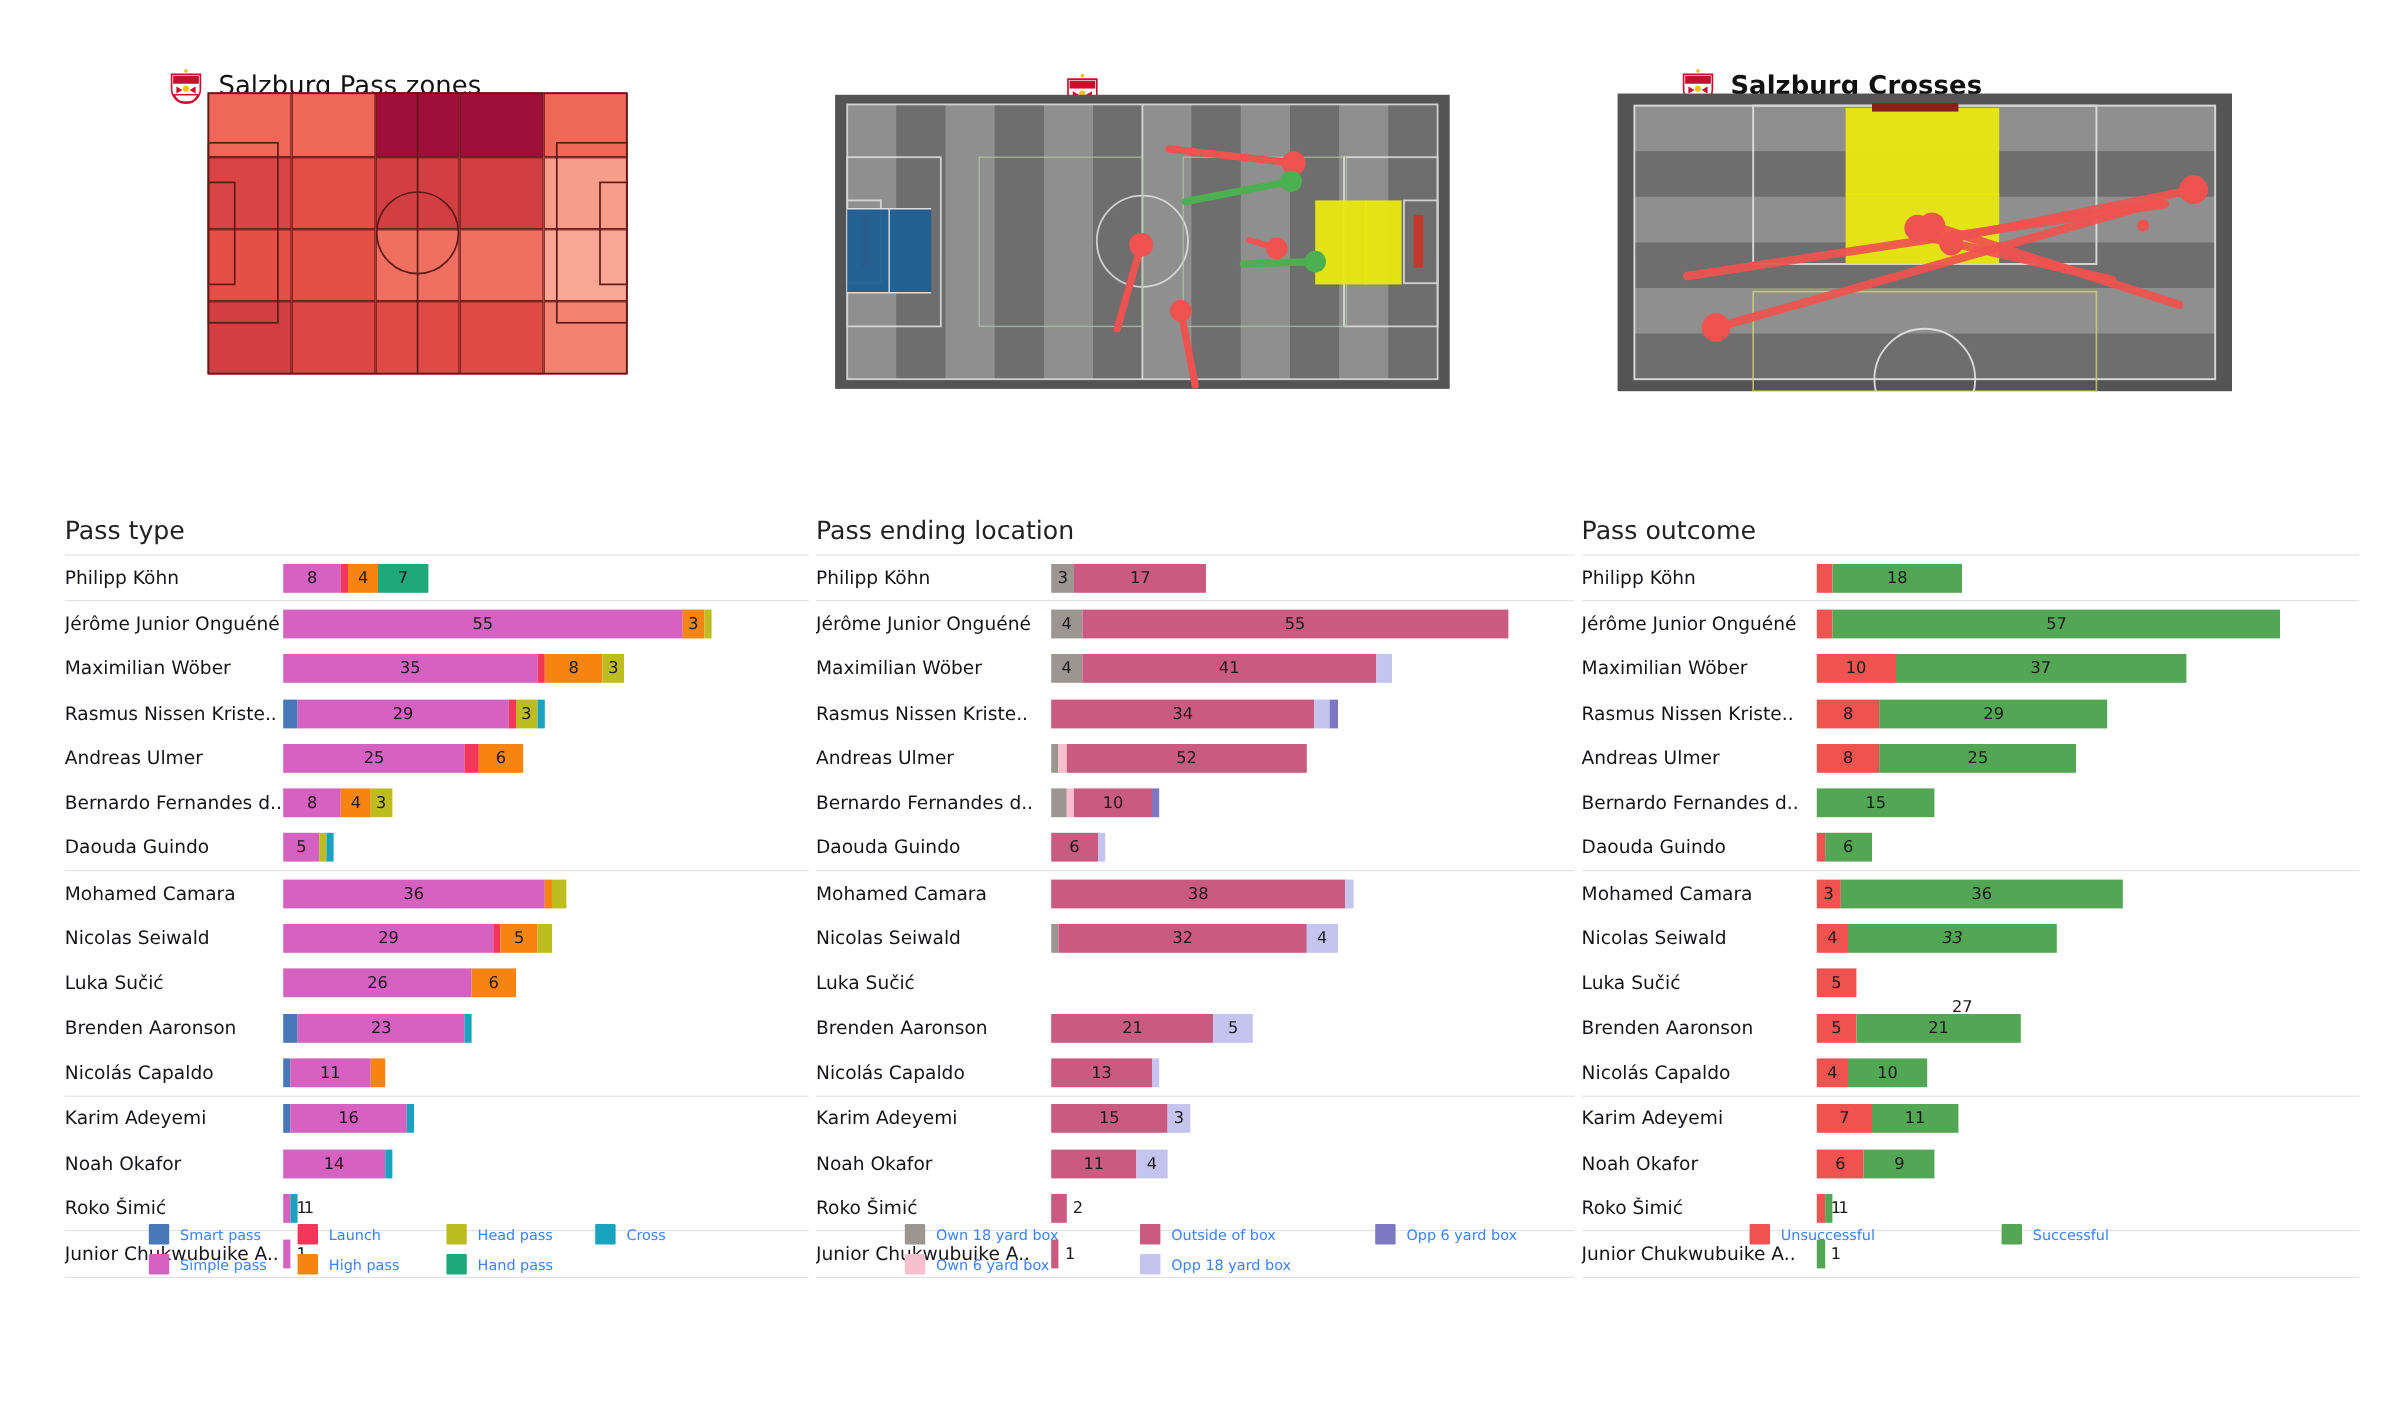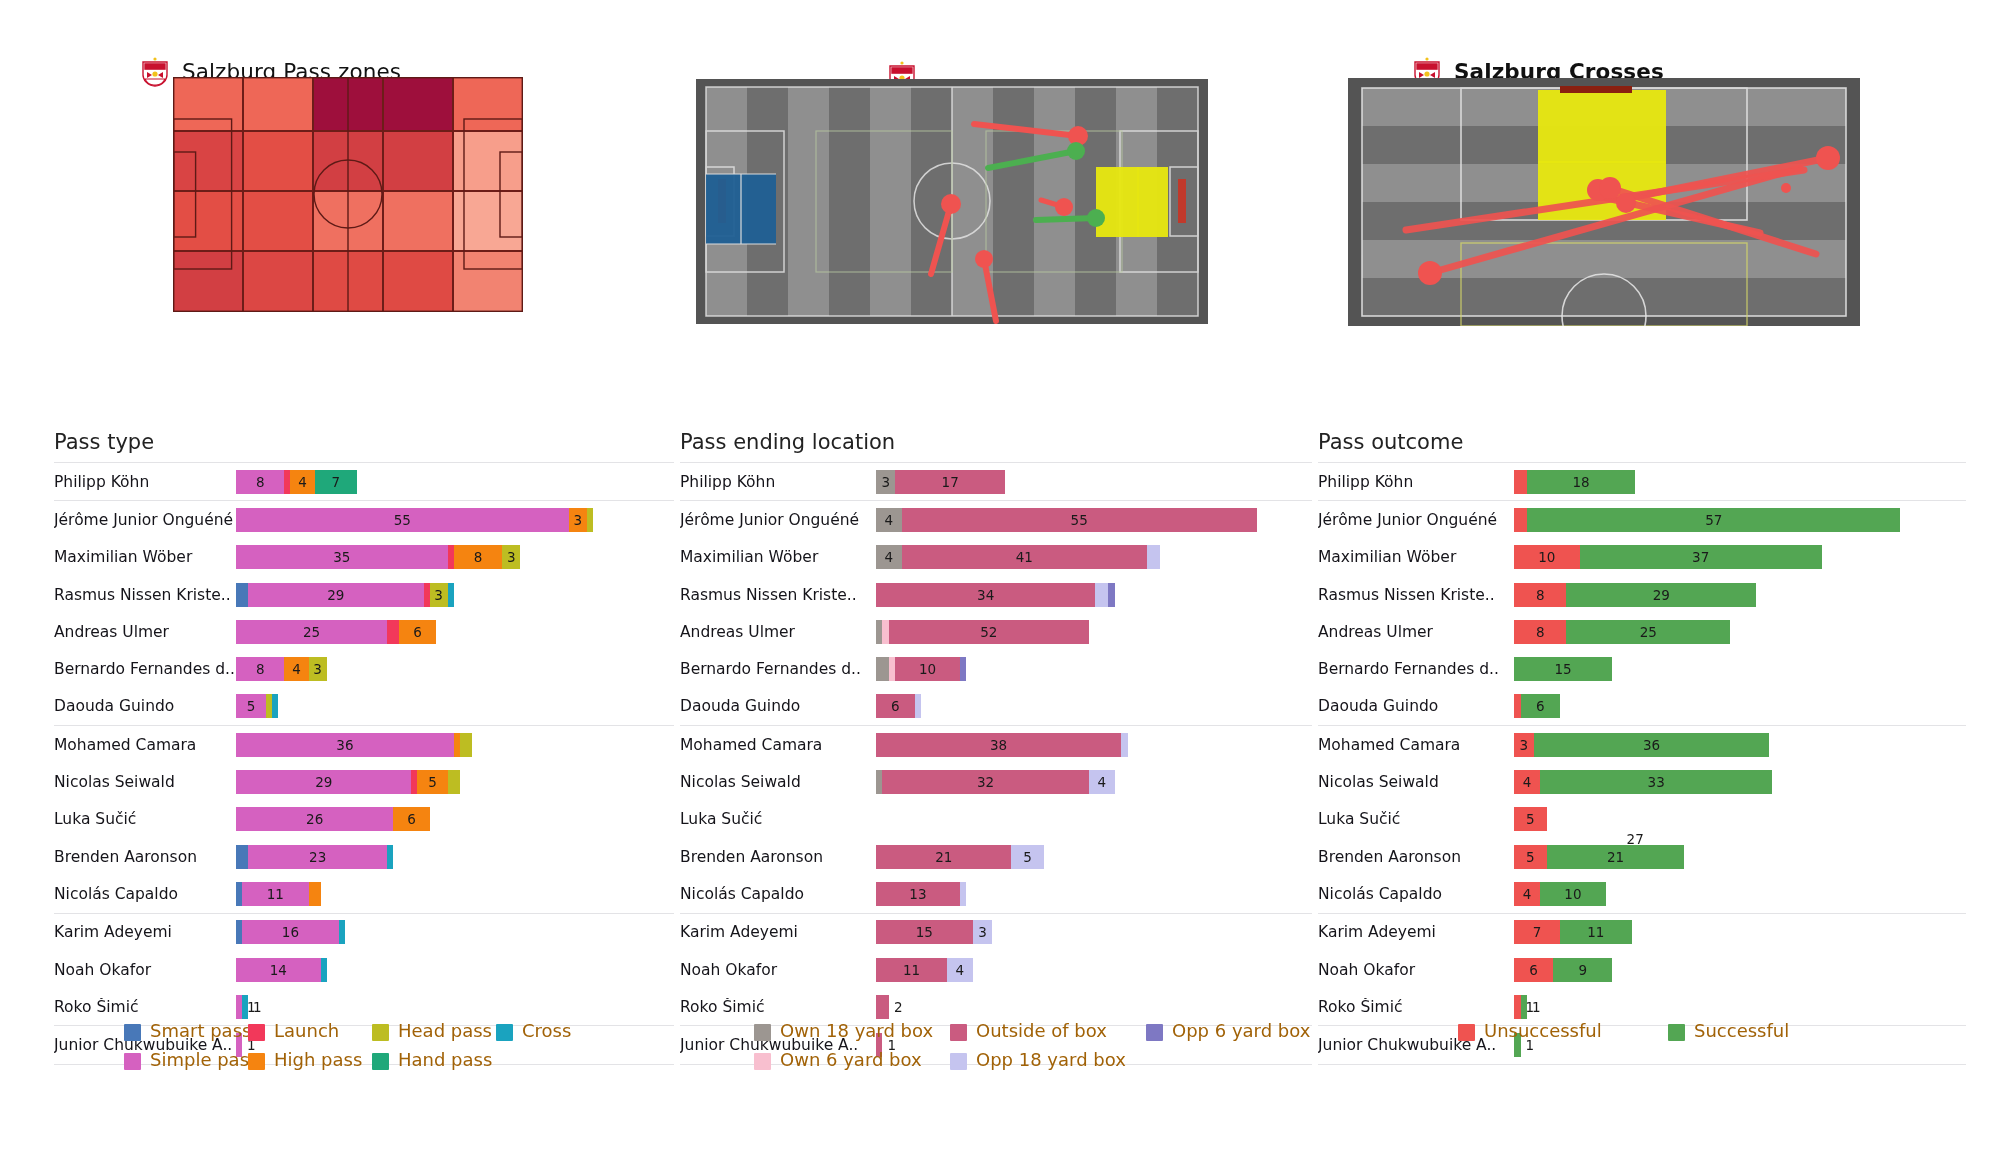--- a/index.html
+++ b/index.html
@@ -15,21 +15,21 @@
   
   .panel { position: absolute; top: 0; height: 1175px; }
   .panel-1 { left: 40px;   width: 660px; }
   .panel-2 { left: 680px;  width: 660px; }
   .panel-3 { left: 1318px; width: 670px; }
 
   
   .title-row { position: absolute; display: flex; align-items: center; gap: 10px; }
   .p1 .title-row { left: 98px; top: 54px; }
   .p2 .title-row { left: 82px; top: 58px; flex-direction: column; }
-  .p3 .title-row { left: 92px; top: 54px; text-decoration: underline; }
+  .p3 .title-row { left: 80px; top: 54px; text-decoration: underline; }
   .title-text {
     font-size: 21.5px; color: #111; letter-spacing: .1px; white-space: nowrap;
   }
   .title-bold { font-weight: 700; }
 
   
   .crest { width: 34px; height: 34px; flex: 0 0 34px; position: relative; }
 
   
   .zonewrap { position: absolute; }
@@ -81,21 +81,21 @@
     font-size: 13.5px; color: #1a1a1a; overflow: visible; white-space: nowrap;
   }
   .seg .lbl { position: relative; z-index: 2; }
   .seg .lbl-out { position: absolute; left: 100%; margin-left: 5px; color: #1a1a1a; }
 
   
   .legend { position: absolute; display: grid; column-gap: 0px; row-gap: 8px; }
   .p1 .legend { left: 84px;  top: 1020px; grid-template-columns: 124px 124px 124px 124px; }
   .p2 .legend { left: 74px;  top: 1020px; grid-template-columns: 196px 196px 200px; }
   .p3 .legend { left: 140px; top: 1020px; grid-template-columns: 210px 210px; }
-  .lg-item { display: flex; align-items: flex-end; gap: 9px; font-size: 18px; color: #a16207; white-space: nowrap; }
+  .lg-item { display: flex; align-items: center; gap: 9px; font-size: 12px; color: #3b82f6; white-space: nowrap; }
   .lg-sw { width: 17px; height: 17px; flex: 0 0 17px; border-radius: 1px; }
 </style>
 </head>
 <body>
 
 <div class="dash">
 
   <div class="panel panel-1 p1">
 
     <div class="title-row">
@@ -857,21 +857,21 @@
                 <span class="lbl">36</span>
               </div>
             </div>
           </div>
           <div class="row">
             <div class="rname">Nicolas Seiwald</div>
             <div class="bars">
               <div class="seg" style="width: 26.2px; background: rgb(239, 83, 80);">
                 <span class="lbl">4</span>
               </div>
-              <div class="seg" style="width: 232px; background: rgb(83, 166, 83);">
+              <div class="seg" style="width: 174px; background: rgb(83, 166, 83); font-style: italic;">
                 <span class="lbl">33</span>
               </div>
             </div>
           </div>
           <div class="row">
             <div class="rname">Luka Sučić</div>
             <div class="bars">
               <div class="seg" style="width: 32.75px; background: rgb(239, 83, 80);">
                 <span class="lbl">5</span>
               </div>

